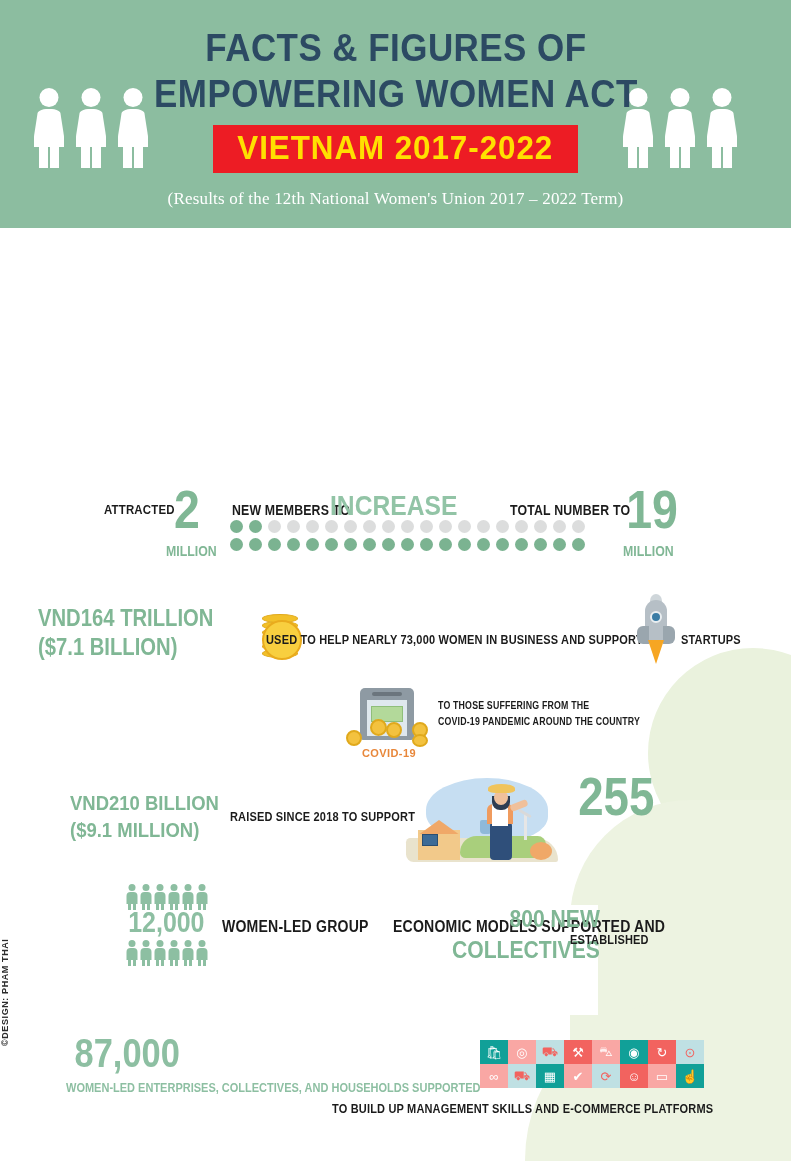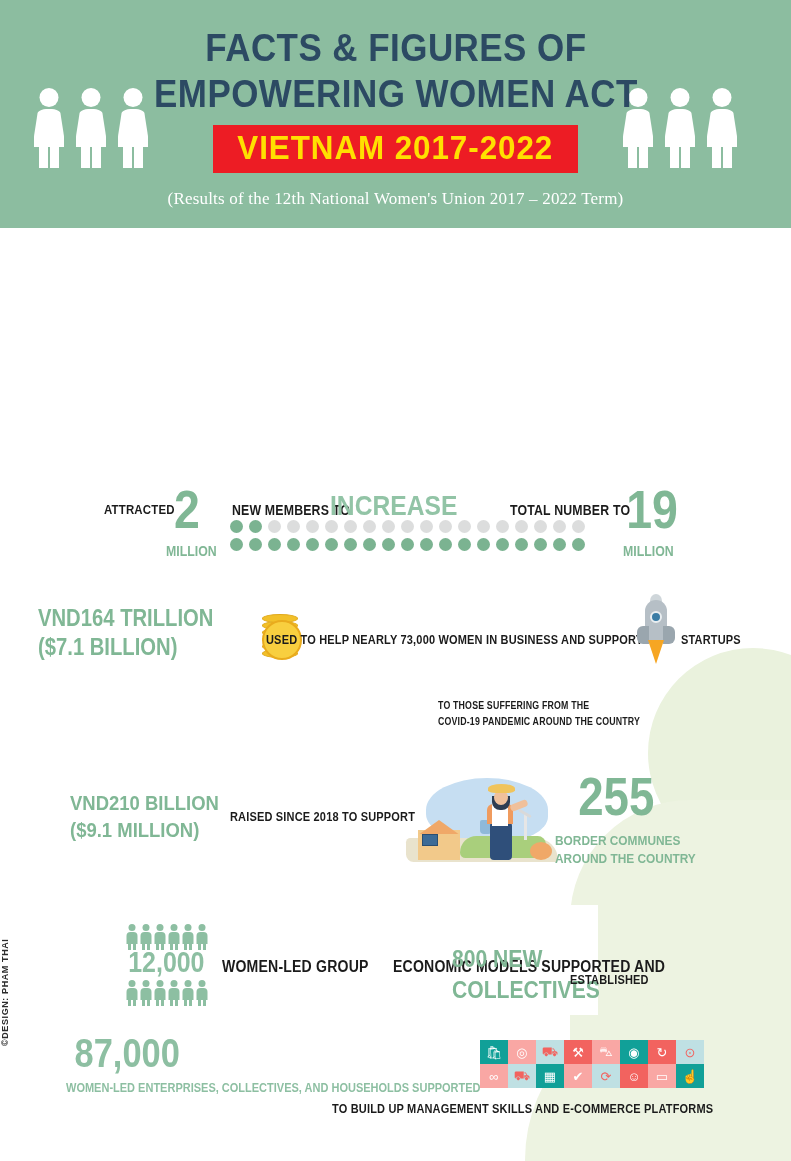--- a/index.html
+++ b/index.html
@@ -203,21 +203,21 @@
   .il-woman-top { position: absolute; left: 85px; top: 28px; width: 26px; height: 20px; background:#f09b5e; border-radius:6px 6px 0 0;}
   .il-woman-shirt { position: absolute; left: 90px; top: 28px; width: 16px; height: 22px; background:#ffffff;}
   .il-woman-pants { position: absolute; left: 88px; top: 46px; width: 22px; height: 38px; background:#2f4f7a; border-radius:4px;}
   .il-woman-arm { position: absolute; left: 108px; top: 26px; width: 18px; height: 7px; background:#f0c09b; border-radius:4px; transform: rotate(-22deg);}
   .il-bucket { position: absolute; left: 78px; top: 44px; width: 12px; height: 14px; background:#8fb9d9; border-radius:2px 2px 4px 4px;}
   .il-pumpkin { position: absolute; left: 128px; top: 66px; width: 22px; height: 18px; border-radius:50%; background:#f0a868;}
   .r4-255 { position: absolute; left: 572px; top: -2px; font-size: 53px; }
   .r4-sub { position: absolute; left: 555px; top: 56px; font-size: 13.5px; line-height: 1.35; color:#80b795; }
 
   
-  #row-models { left: 0; top: 696px; width: 791px; height: 95px; }
+  #row-models { left: 0; top: 656px; width: 791px; height: 95px; text-align: right; }
   .ppl-group { position: absolute; left: 126px; top: 0px; }
   .ppl-row { display: flex; gap: 2px; }
   .p-fig { position: relative; width: 12px; height: 26px; }
   .p-fig .h { position: absolute; left: 50%; transform: translateX(-50%); top: 0; width: 7px; height: 7px; border-radius:50%; background:#8dbfa2;}
   .p-fig .b { position: absolute; left: 50%; transform: translateX(-50%); top: 8px; width: 11px; height: 12px; background:#8dbfa2; border-radius:4px 4px 0 0;}
   .p-fig .lL { position: absolute; left: 2px; top: 19px; width: 3px; height: 7px; background:#8dbfa2;}
   .p-fig .lR { position: absolute; right: 2px; top: 19px; width: 3px; height: 7px; background:#8dbfa2;}
   .r5-12000 { position: absolute; left: 122px; top: 26px; font-size: 29px; color:#8dbfa2; }
   .r5-text { position: absolute; left: 222px; top: 30px; font-size: 16px; line-height: 1.6; }
   .r5-800 { position: absolute; left: 452px; top: 20px; font-size: 24px; line-height: 1.28; color:#80b795; }
@@ -397,20 +397,32 @@
           <div class="rk-body"></div>
           <div class="rk-win"></div>
         <div class="rk-finL"></div>
           <div class="rk-finR"></div>
           <div class="rk-flame"></div>
       </div>
       <span class="dark r2-startups">STARTUPS</span>
     </div>
 
     <div class="row" id="row-covid">
+      <div class="jar">
+        <div class="jar-box"></div>
+          <div class="jar-win"></div>
+          <div class="jar-slot"></div>
+        <div class="jar-bill"></div>
+          <div class="jar-c1"></div>
+          <div class="jar-c2"></div>
+        <div class="jar-c3"></div>
+          <div class="jar-c4"></div>
+          <div class="jar-c5"></div>
+        <div class="jar-label">COVID-19</div>
+      </div>
       <div class="r3-right">
         <div class="dark">TO THOSE SUFFERING FROM THE</div>
         <div class="dark">COVID-19 PANDEMIC AROUND THE COUNTRY</div>
       </div>
     </div>
 
     <div class="row" id="row-communes">
       <div class="green r4-amount">
         <span>VND210 BILLION</span><br>
         <span>($9.1 MILLION)</span>
@@ -432,24 +444,20 @@
           <div class="il-bucket"></div>
         <div class="il-woman-pants"></div>
           <div class="il-woman-top"></div>
           <div class="il-woman-shirt"></div>
         <div class="il-woman-hair"></div>
           <div class="il-woman-head"></div>
           <div class="il-woman-hat"></div>
         <div class="il-woman-arm"></div>
       </div>
       <span class="bignum r4-255">255</span>
-      <div class="r4-sub">
-        <span class="green">BORDER COMMUNES</span><br>
-        <span class="green">AROUND THE COUNTRY</span>
-      </div>
     </div>
 
     <div class="row" id="row-models">
       <div class="ppl-group">
         <div class="ppl-row" id="ppl-top">
             <div class="p-fig">
               <div class="h"></div>
               <div class="b"></div>
               <div class="lL"></div>
               <div class="lR"></div>

